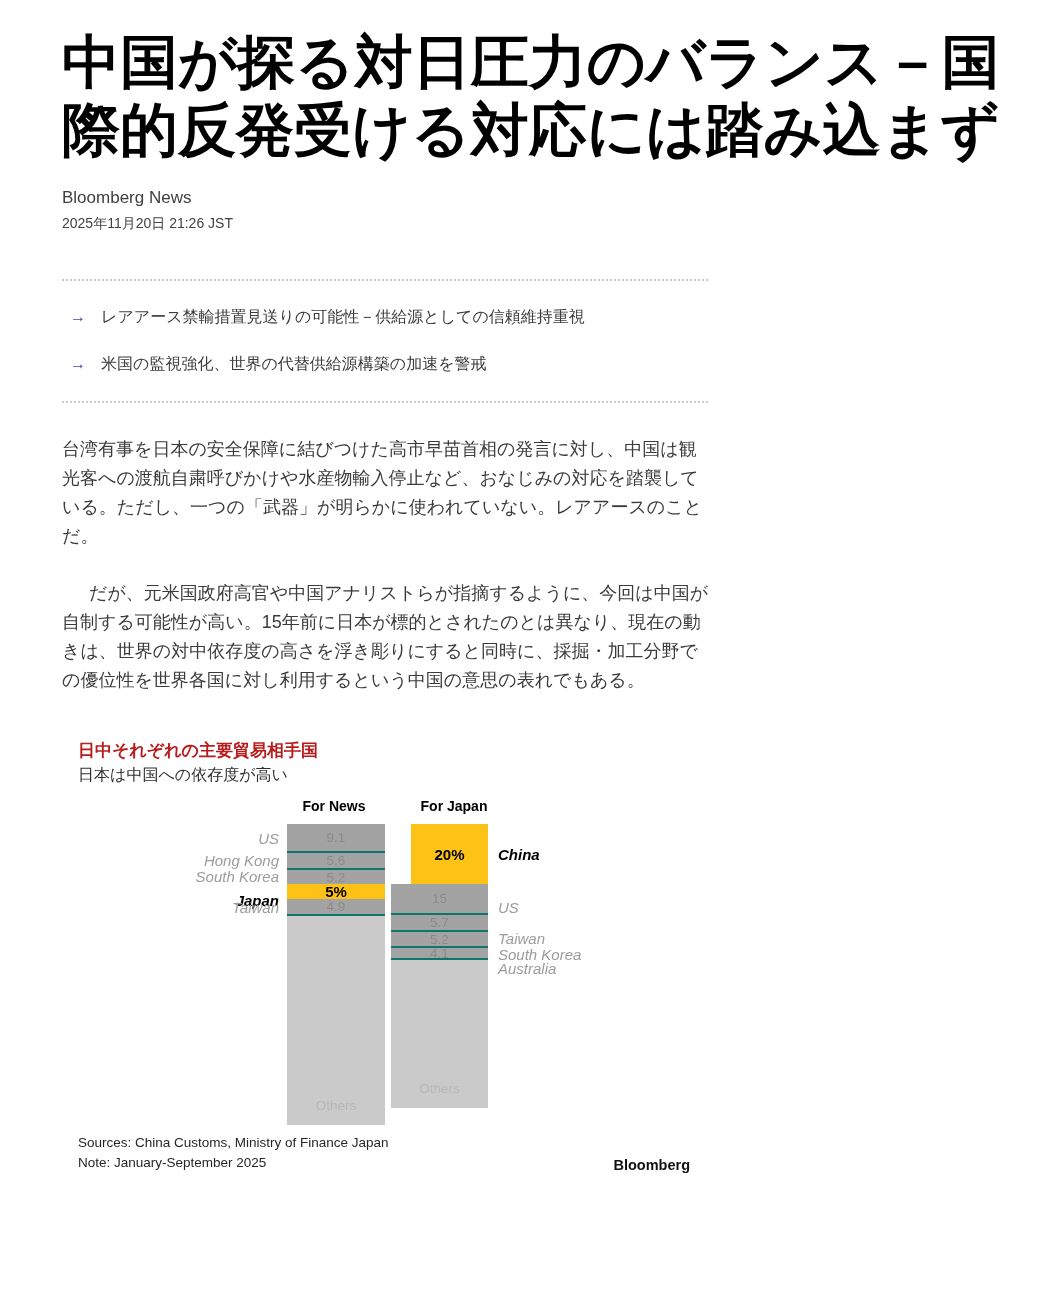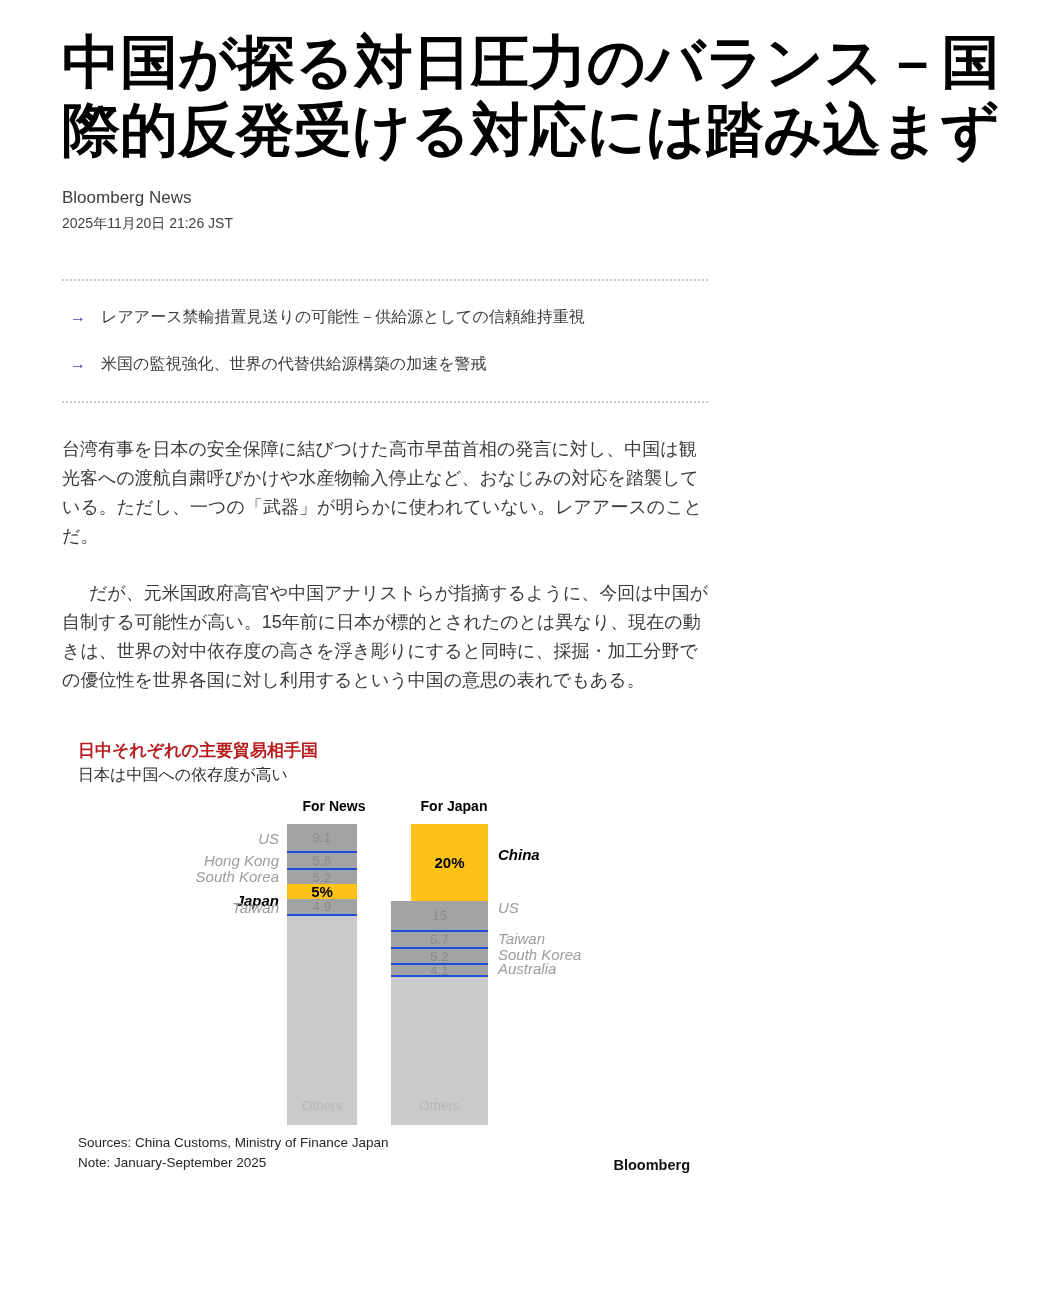--- a/index.html
+++ b/index.html
@@ -42,21 +42,21 @@
   .chart { margin-left:16px; margin-top:44px; width:648px; }
   .chart-title { font-size:17px; font-weight:700; color:#b91c1c; }
   .chart-subtitle { font-size:16px; color:#2e2e2e; margin-top:3px; }
   .chart-canvas { position:relative; height:330px; margin-top:10px; }
   .col-header { position:absolute; top:2px; transform:translateX(-50%); font-size:14px; font-weight:700; color:#000; white-space:nowrap; }
   .bar { position:absolute; top:28px; }
   .seg { box-sizing:border-box; position:relative; display:flex; align-items:center; justify-content:center; }
   .seg.gray   { background:#a3a3a3; }
   .seg.yellow { background:#fcc216; }
   .seg.light  { background:#cacaca; }
-  .seg.gapped { border-top:2px solid #1d4ed8; }
+  .seg.gapped { border-top:2px solid #0f766e; }
   .seg .val { font-size:13.5px; color:#8b8b8b; }
   .seg.yellow .val { color:#000; font-weight:700; font-size:15px; }
   .seg.light .val { position:absolute; left:0; right:0; bottom:12px; text-align:center; color:#b7b7b7; font-size:13.5px; }
   .ext-label {
     position:absolute; transform:translateY(-50%);
     font-size:15px; font-style:italic; color:#9c9c9c; white-space:nowrap;
   }
   .ext-label.em { color:#000; font-weight:700; }
   .chart-footer { display:flex; justify-content:space-between; align-items:flex-end; width:612px; margin-top:7px; }
   .sources { font-size:13.5px; line-height:20px; color:#272727; }
@@ -86,21 +86,21 @@
   <div class="body-text" id="article-body">
       <p class="para">台湾有事を日本の安全保障に結びつけた高市早苗首相の発言に対し、中国は観光客への渡航自粛呼びかけや水産物輸入停止など、おなじみの対応を踏襲している。ただし、一つの「武器」が明らかに使われていない。レアアースのことだ。</p>
       <p class="para indent">だが、元米国政府高官や中国アナリストらが指摘するように、今回は中国が自制する可能性が高い。15年前に日本が標的とされたのとは異なり、現在の動きは、世界の対中依存度の高さを浮き彫りにすると同時に、採掘・加工分野での優位性を世界各国に対し利用するという中国の意思の表れでもある。</p>
     </div>
 
   <div class="chart">
     <div class="chart-title">日中それぞれの主要貿易相手国</div>
     <div class="chart-subtitle">日本は中国への依存度が高い</div>
     <div class="chart-canvas" id="chart-canvas">
         <div class="col-header" style="left: 256px;">For News</div>
-        <div class="bar" style="left: 209px; width: 70px;">
+        <div class="bar" style="left: 209px; width: 98px;">
           <div class="seg gray" style="height: 27px;">
             <span class="val">9.1</span>
           </div>
           <div class="seg gray gapped" style="height: 17px;">
             <span class="val">5.6</span>
           </div>
           <div class="seg gray gapped" style="height: 16px;">
             <span class="val">5.2</span>
           </div>
           <div class="seg yellow" style="height: 15px;">
@@ -113,21 +113,21 @@
             <span class="val">Others</span>
           </div>
         </div>
         <div class="ext-label" style="top: 41.5px; left: 0px; width: 201px; text-align: right;">US</div>
         <div class="ext-label" style="top: 63.5px; left: 0px; width: 201px; text-align: right;">Hong Kong</div>
         <div class="ext-label" style="top: 80px; left: 0px; width: 201px; text-align: right;">South Korea</div>
         <div class="ext-label em" style="top: 95.5px; left: 0px; width: 201px; text-align: right; margin-top: 8px;">Japan</div>
         <div class="ext-label" style="top: 110.5px; left: 0px; width: 201px; text-align: right;">Taiwan</div>
         <div class="col-header" style="left: 356px; margin-left: 20px;">For Japan</div>
         <div class="bar" style="left: 313px; width: 97px;">
-          <div class="seg yellow" style="height: 77px; margin-left: 20px;">
+          <div class="seg yellow" style="height: 60px; margin-left: 20px;">
             <span class="val">20%</span>
           </div>
           <div class="seg gray" style="height: 29px;">
             <span class="val">15</span>
           </div>
           <div class="seg gray gapped" style="height: 17px;">
             <span class="val">5.7</span>
           </div>
           <div class="seg gray gapped" style="height: 16px;">
             <span class="val">5.2</span>

